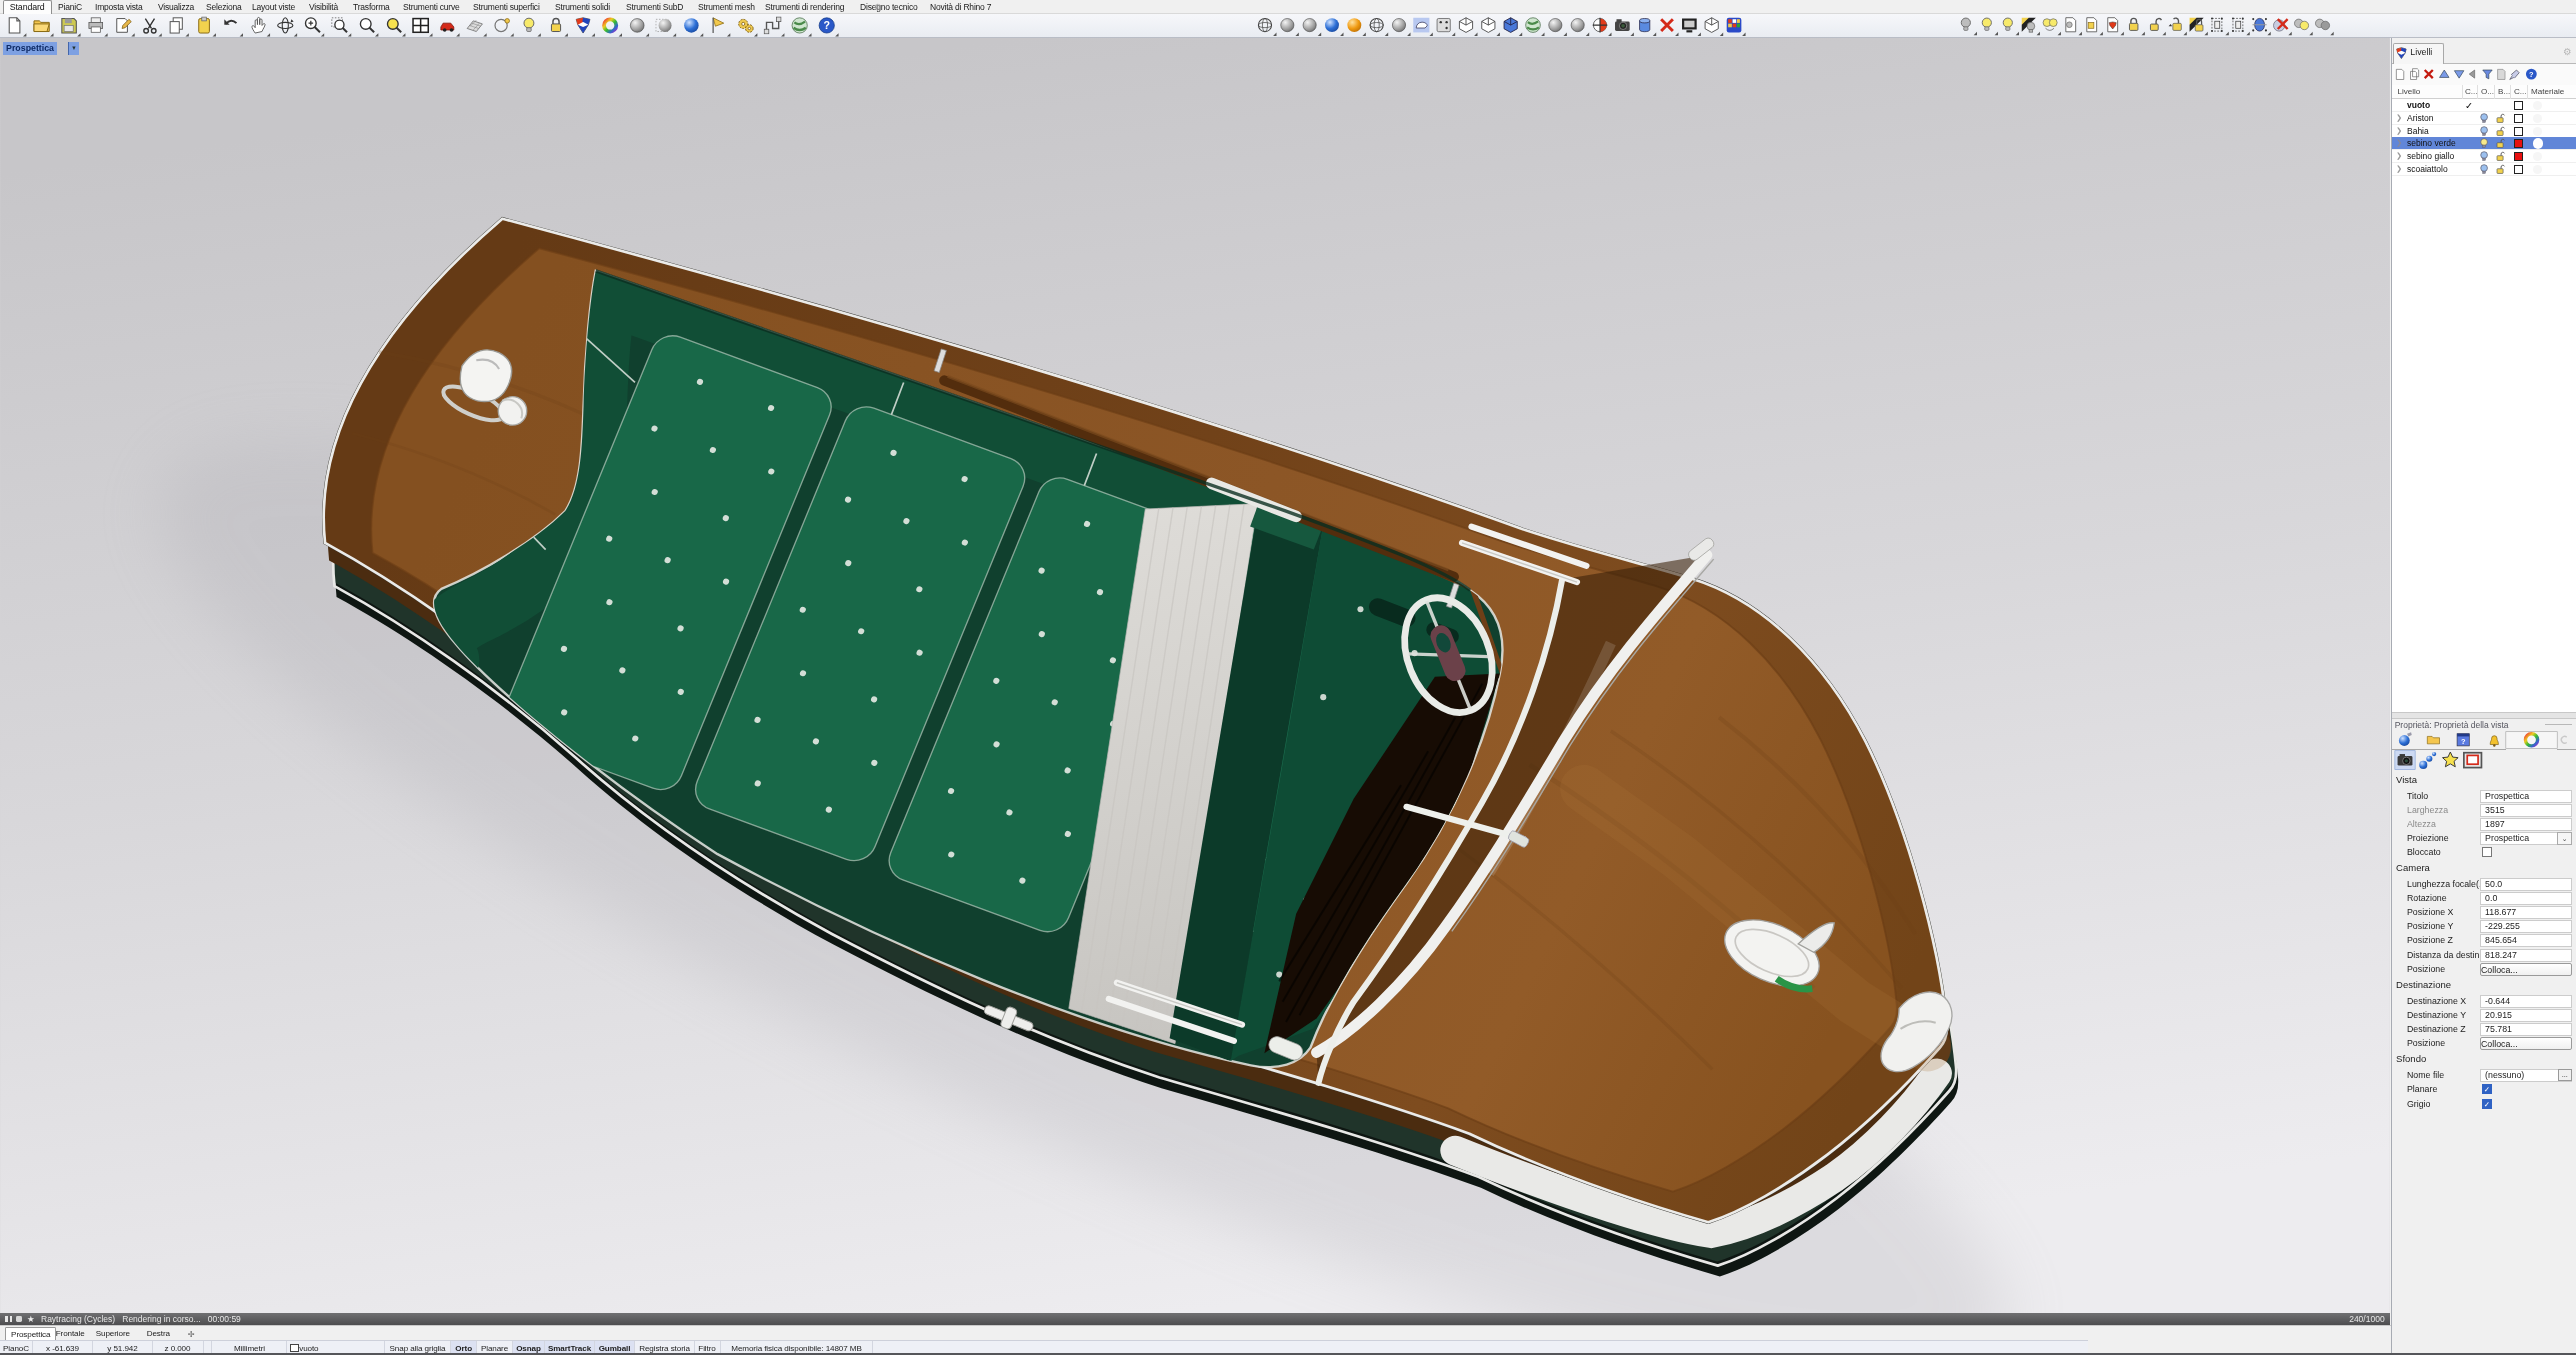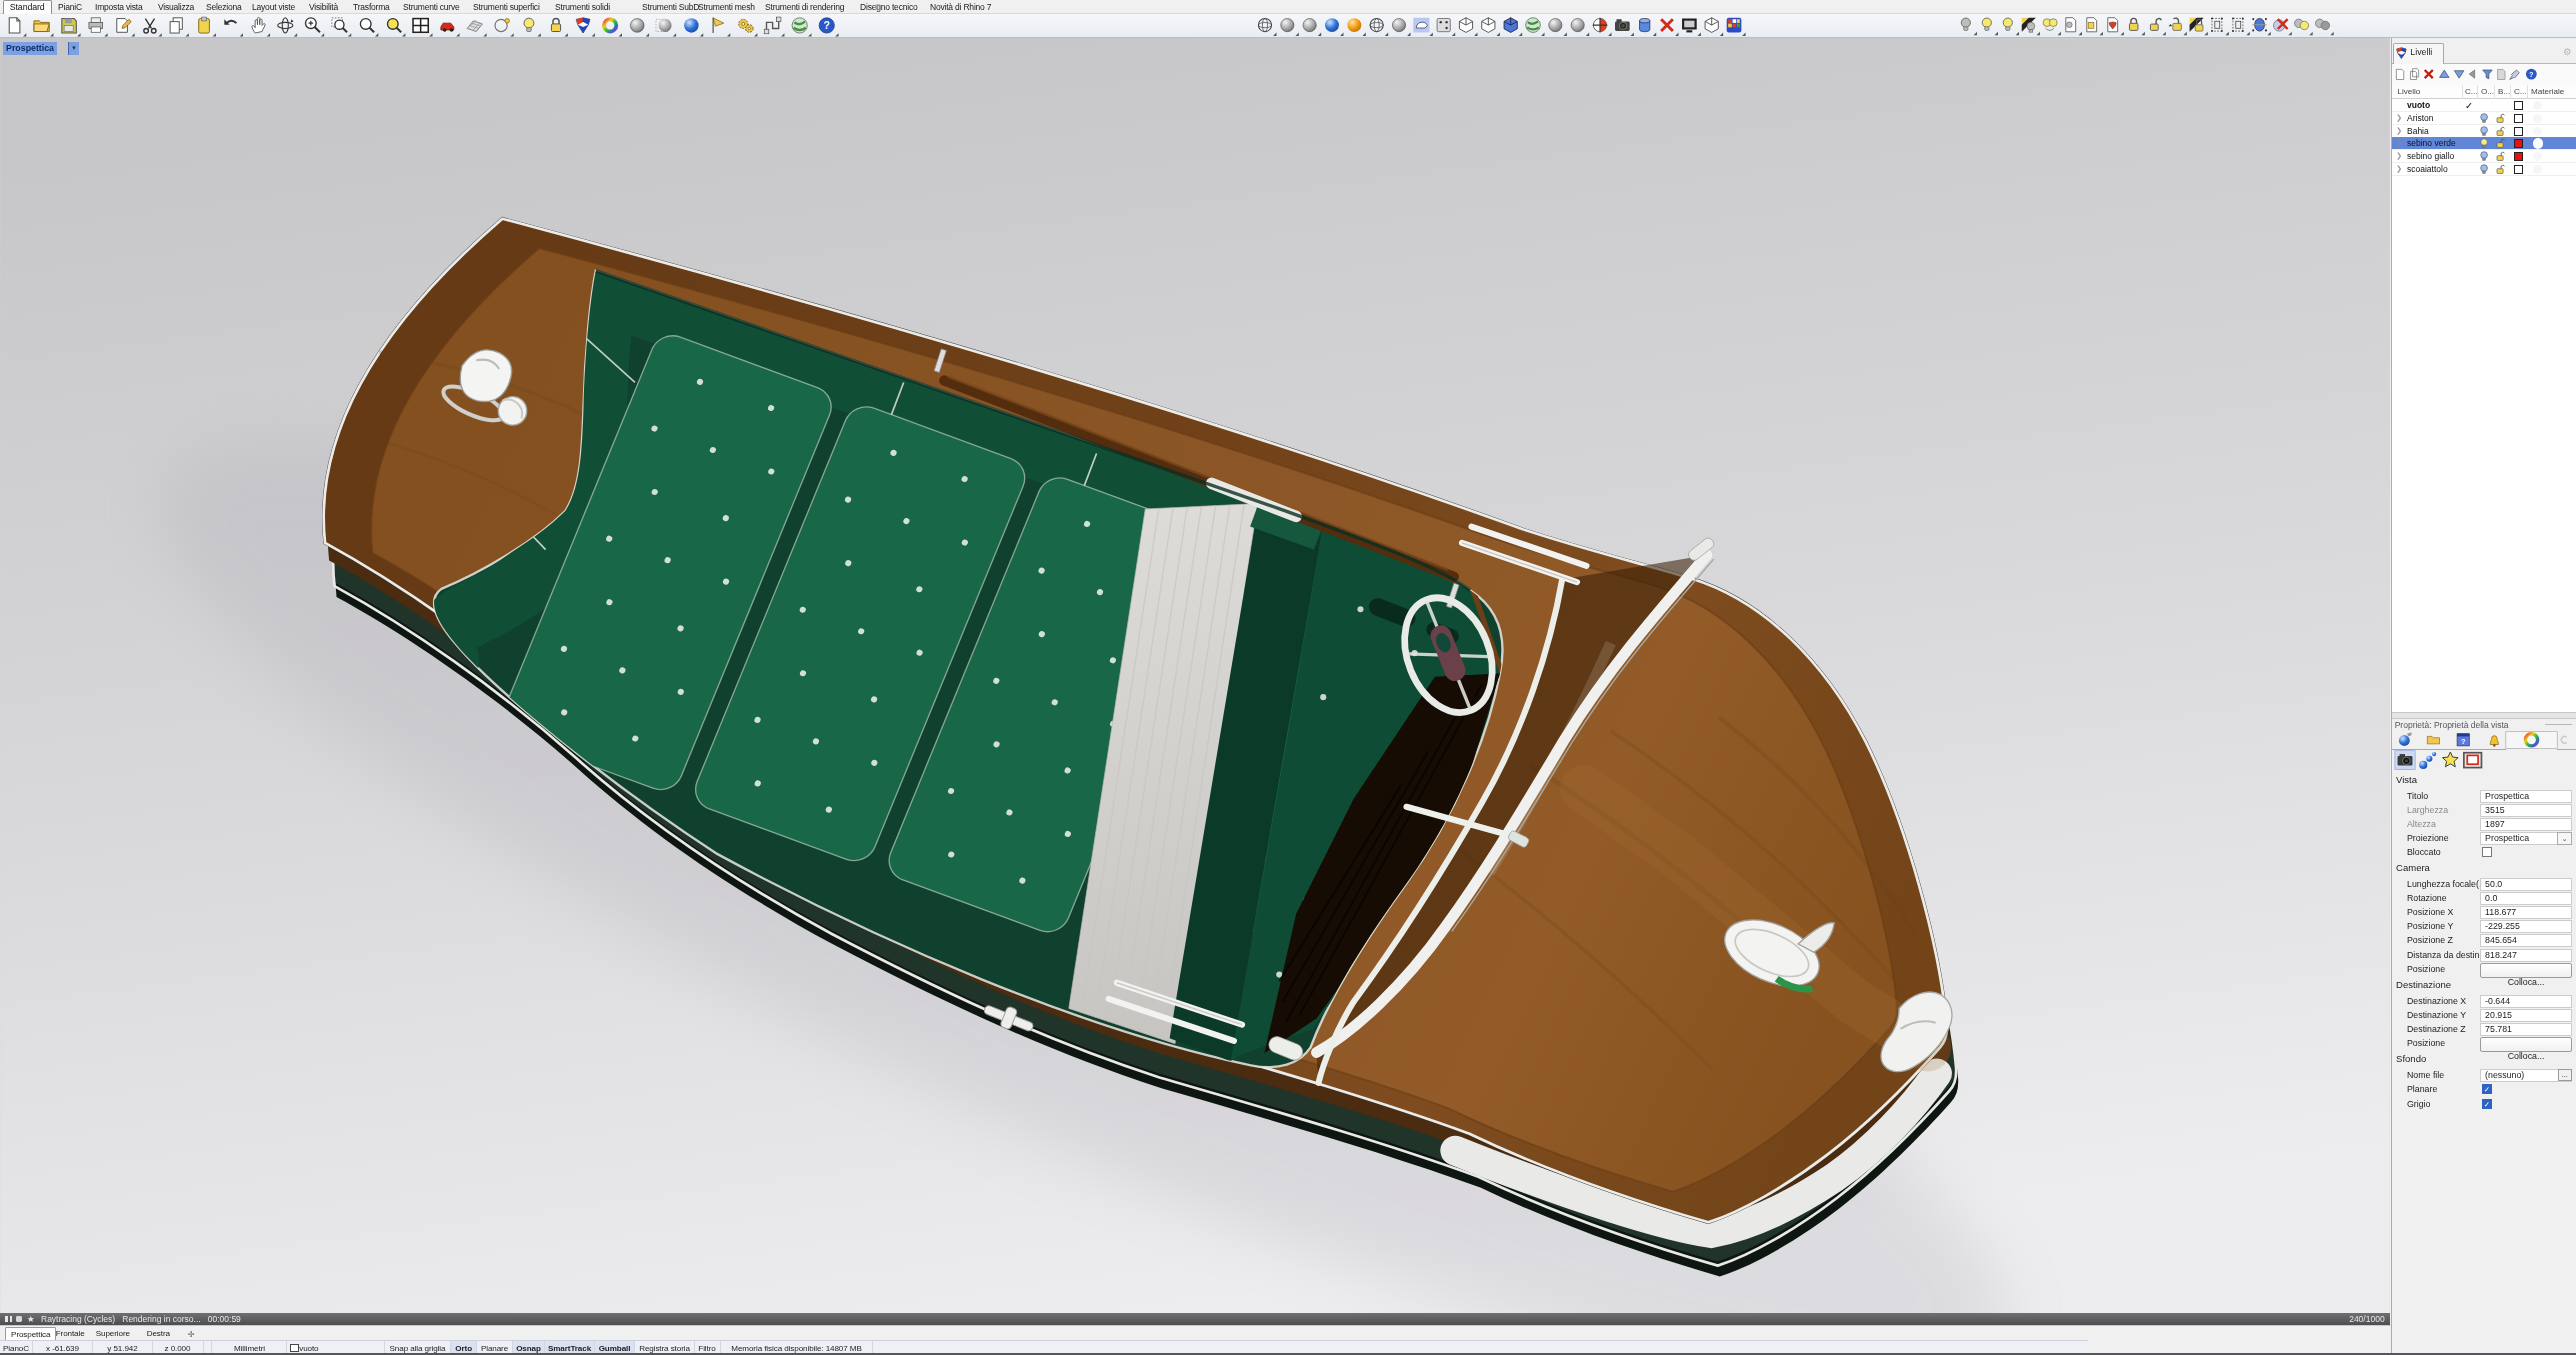--- a/index.html
+++ b/index.html
@@ -14,21 +14,21 @@
 .vtabs{left:0;top:1325px;width:2576px;height:15px;background:#f0f0f0;border-top:0.7px solid #c9c9c9}
 .vtab{position:absolute;top:1.4px;height:13.5px;font-size:8.1px;color:#222;padding:2px 4.7px 0 4.7px;letter-spacing:-0.1px}
 .vtab.act{background:#fff;border:0.7px solid #9a9a9a;border-bottom:none;border-radius:1.4px 1.4px 0 0}
 .sbar{left:0;top:1340px;width:2088px;height:15px;background:#eef0f6;border-top:0.7px solid #cdd0da;font-size:8.1px;color:#1c1c1c;letter-spacing:-0.1px}
 .scell{position:absolute;top:0;height:15px;padding-top:2.7px;border-right:0.7px solid #d3d6e0;text-align:center;white-space:nowrap;overflow:hidden}
 .rp{left:2391px;top:38px;width:185px;height:1317px;background:#f0f0f0;border-left:1.4px solid #a7abb3}
 .lrow{position:absolute;left:0;width:185px;height:13px;font-size:8.5px;color:#111}
 .prow{position:absolute;left:0;width:185px;height:14.2px;font-size:8.8px;color:#222}
 .pfield{position:absolute;left:88px;top:0.7px;width:92px;height:13px;background:#fff;border:0.7px solid #ccc;padding:0.7px 0 0 4.1px;font-size:8.8px}
 .psec{position:absolute;left:4.1px;width:176px;font-size:9.5px;color:#1b1b1b}
-.pbtn{position:absolute;left:88px;top:0.7px;width:92px;height:13px;background:linear-gradient(#fff,#f0f0f0);border:0.7px solid #9a9a9a;border-radius:2px;text-align:center;font-size:8.8px;padding-top:13px}
+.pbtn{position:absolute;left:88px;top:0.7px;width:92px;height:13px;background:linear-gradient(#fff,#f0f0f0);border:0.7px solid #9a9a9a;border-radius:2px;font-size:8.8px;padding-top:1px}
 .chk{position:absolute;width:9.5px;height:9.5px;border:0.7px solid #777;background:#fff}
 .chkon{position:absolute;width:9.5px;height:9.5px;background:#2f62c4;color:#fff;font-size:7.4px;text-align:center;border:0.7px solid #2f62c4}
 </style></head>
 <body>
 
 <svg width="0" height="0" style="position:absolute">
     <defs>
 <linearGradient id="rb" x1="0" y1="0" x2="1" y2="1">
         <stop offset="0" stop-color="#e33"></stop>
         <stop offset=".3" stop-color="#ec2"></stop>
@@ -322,21 +322,21 @@
     <div class="menuitem" style="left:58px">PianiC</div>
     <div class="menuitem" style="left:95px">Imposta vista</div>
     <div class="menuitem" style="left:158px">Visualizza</div>
     <div class="menuitem" style="left:206px">Seleziona</div>
     <div class="menuitem" style="left:252px">Layout viste</div>
     <div class="menuitem" style="left:309px">Visibilità</div>
     <div class="menuitem" style="left:353px">Trasforma</div>
     <div class="menuitem" style="left:403px">Strumenti curve</div>
     <div class="menuitem" style="left:473px">Strumenti superfici</div>
     <div class="menuitem" style="left:555px">Strumenti solidi</div>
-    <div class="menuitem" style="left:642px">Strumenti SubD</div>
+    <div class="menuitem" style="left:626px">Strumenti SubD</div>
     <div class="menuitem" style="left:698px">Strumenti mesh</div>
     <div class="menuitem" style="left:765px">Strumenti di rendering</div>
     <div class="menuitem" style="left:860px">Disegno tecnico</div>
     <div class="menuitem" style="left:930px">Novità di Rhino 7</div>
     <div class="menuitem" style="left:874px;color:#999">⚙</div>
   </div>
 <div class="abs toolrow"></div>
 <svg class="abs" style="left:0;top:0" width="2576" height="38" viewBox="0 0 3806 56">
     <use href="#i-pg" x="8" y="24" width="27" height="27"></use>
     <path d="M34 54 l5 0 0 -5 z" fill="#555"></path>

